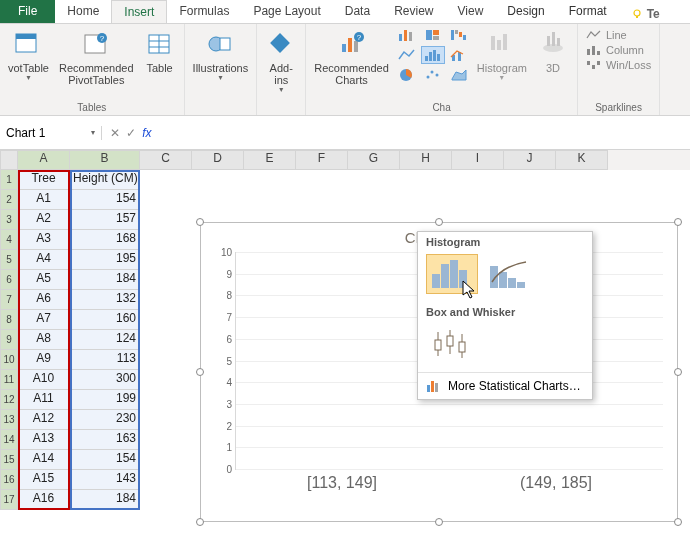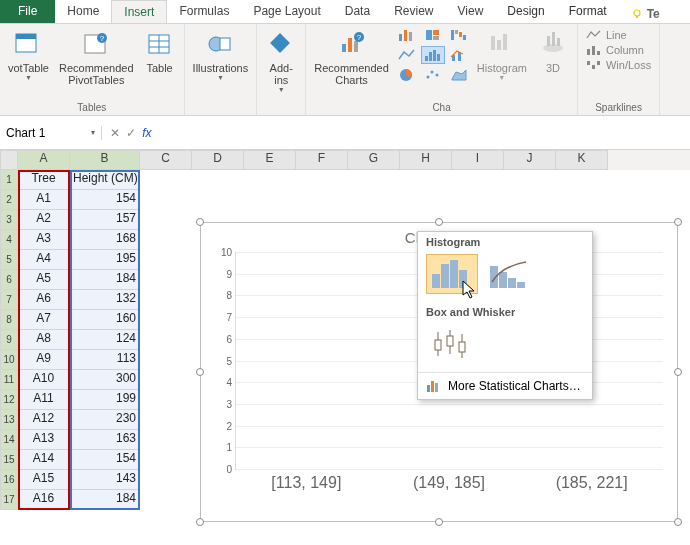--- a/index.html
+++ b/index.html
@@ -492,21 +492,20 @@
             <div class="bar" style="height: 90%;"></div>
           </div>
           <div class="bar-wrap">
             <div class="bar" style="height: 30%;"></div>
           </div>
         </div>
     </div>
     <div class="xlabels" id="xlabels">
         <div class="xlab">[113, 149]</div>
         <div class="xlab">(149, 185]</div>
-        <div class="xlab">(185, 221]</div>
       </div>
   </div>
 
   <div class="gallery">
     <div class="gal-sec">Histogram</div>
     <div class="gal-row">
       <div class="gal-item hover">
         <svg width="44" height="32">
             <rect x="2" y="16" width="8" height="14" fill="#9ab6d3"></rect>
             <rect x="11" y="6" width="8" height="24" fill="#9ab6d3"></rect>

